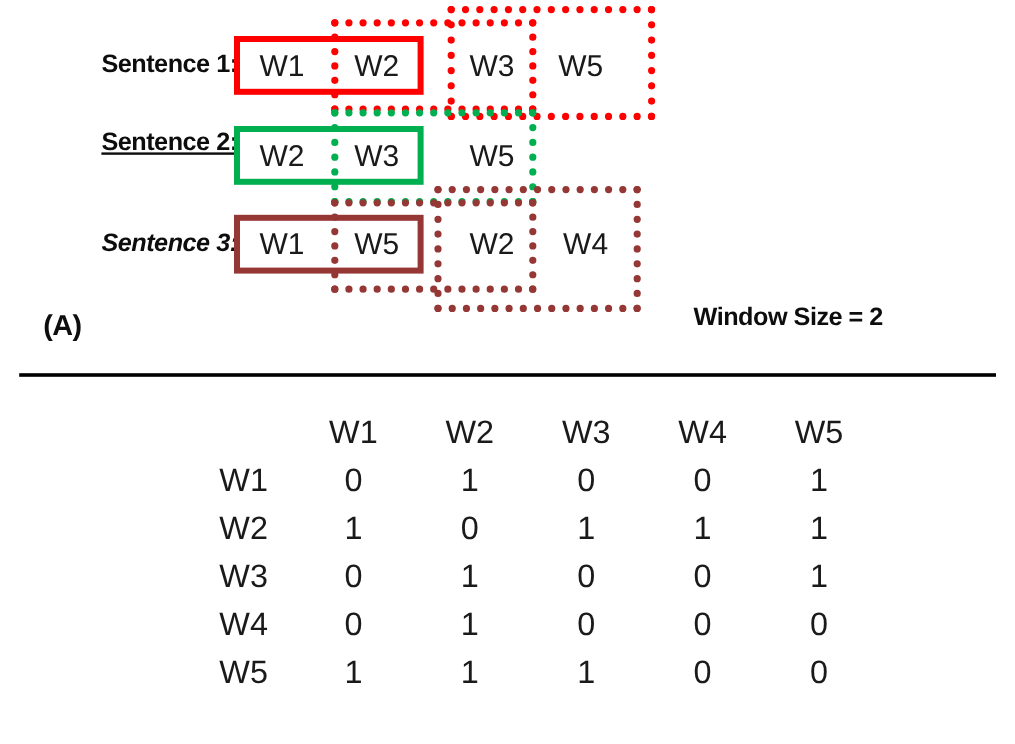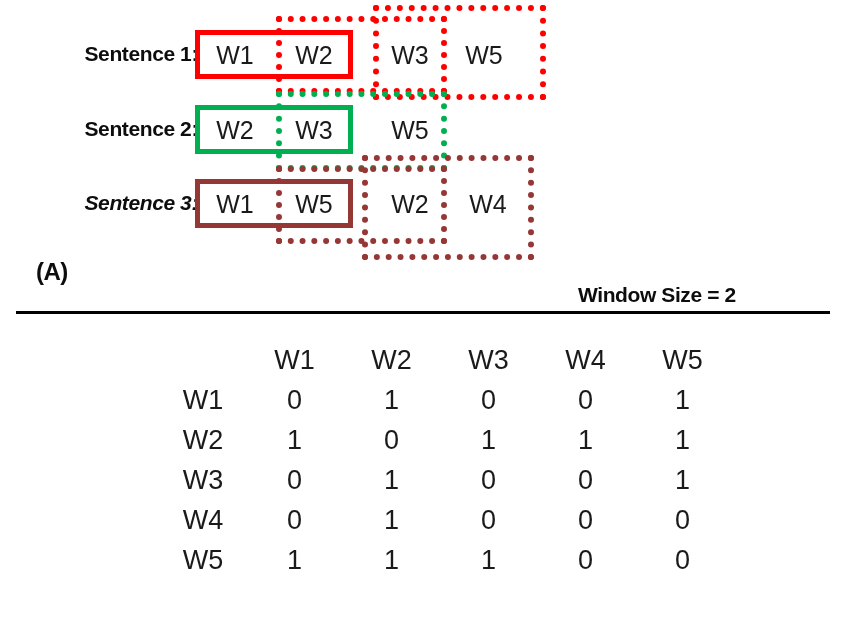--- a/index.html
+++ b/index.html
@@ -28,21 +28,21 @@
     font-family: "Liberation Sans", sans-serif;
     font-weight: bold;
     font-size: 21px;
     letter-spacing: -0.4px;
     color: #0d0d0d;
     white-space: nowrap;
     text-align: right;
     right: 648px;       
   }
   .sentence-label.s1 { top: 42px; }
-  .sentence-label.s2 { top: 117px; }
+  .sentence-label.s2 { top: 107px; text-decoration: underline; }
   .sentence-label.s3 { top: 191px; font-style: italic; }
 
   
   .word {
     position: absolute;
     font-family: "Liberation Sans", sans-serif;
     font-size: 25px;
     font-weight: normal;
     color: #1a1a1a;
     text-align: center;
@@ -75,21 +75,21 @@
     font-family: "Liberation Sans", sans-serif;
     font-weight: bold;
     font-size: 24px;
     letter-spacing: -0.5px;
     color: #0d0d0d;
     white-space: nowrap;
   }
   #caption-a { left: 36px; top: 258px; }
   #window-size {
     position: absolute;
-    left: 578px; top: 283px;
+    left: 578px; top: 253px;
     font-family: "Liberation Sans", sans-serif;
     font-weight: bold;
     font-size: 21px;
     letter-spacing: -0.4px;
     color: #0d0d0d;
     white-space: nowrap;
   }
 
   
   #panel-b {

